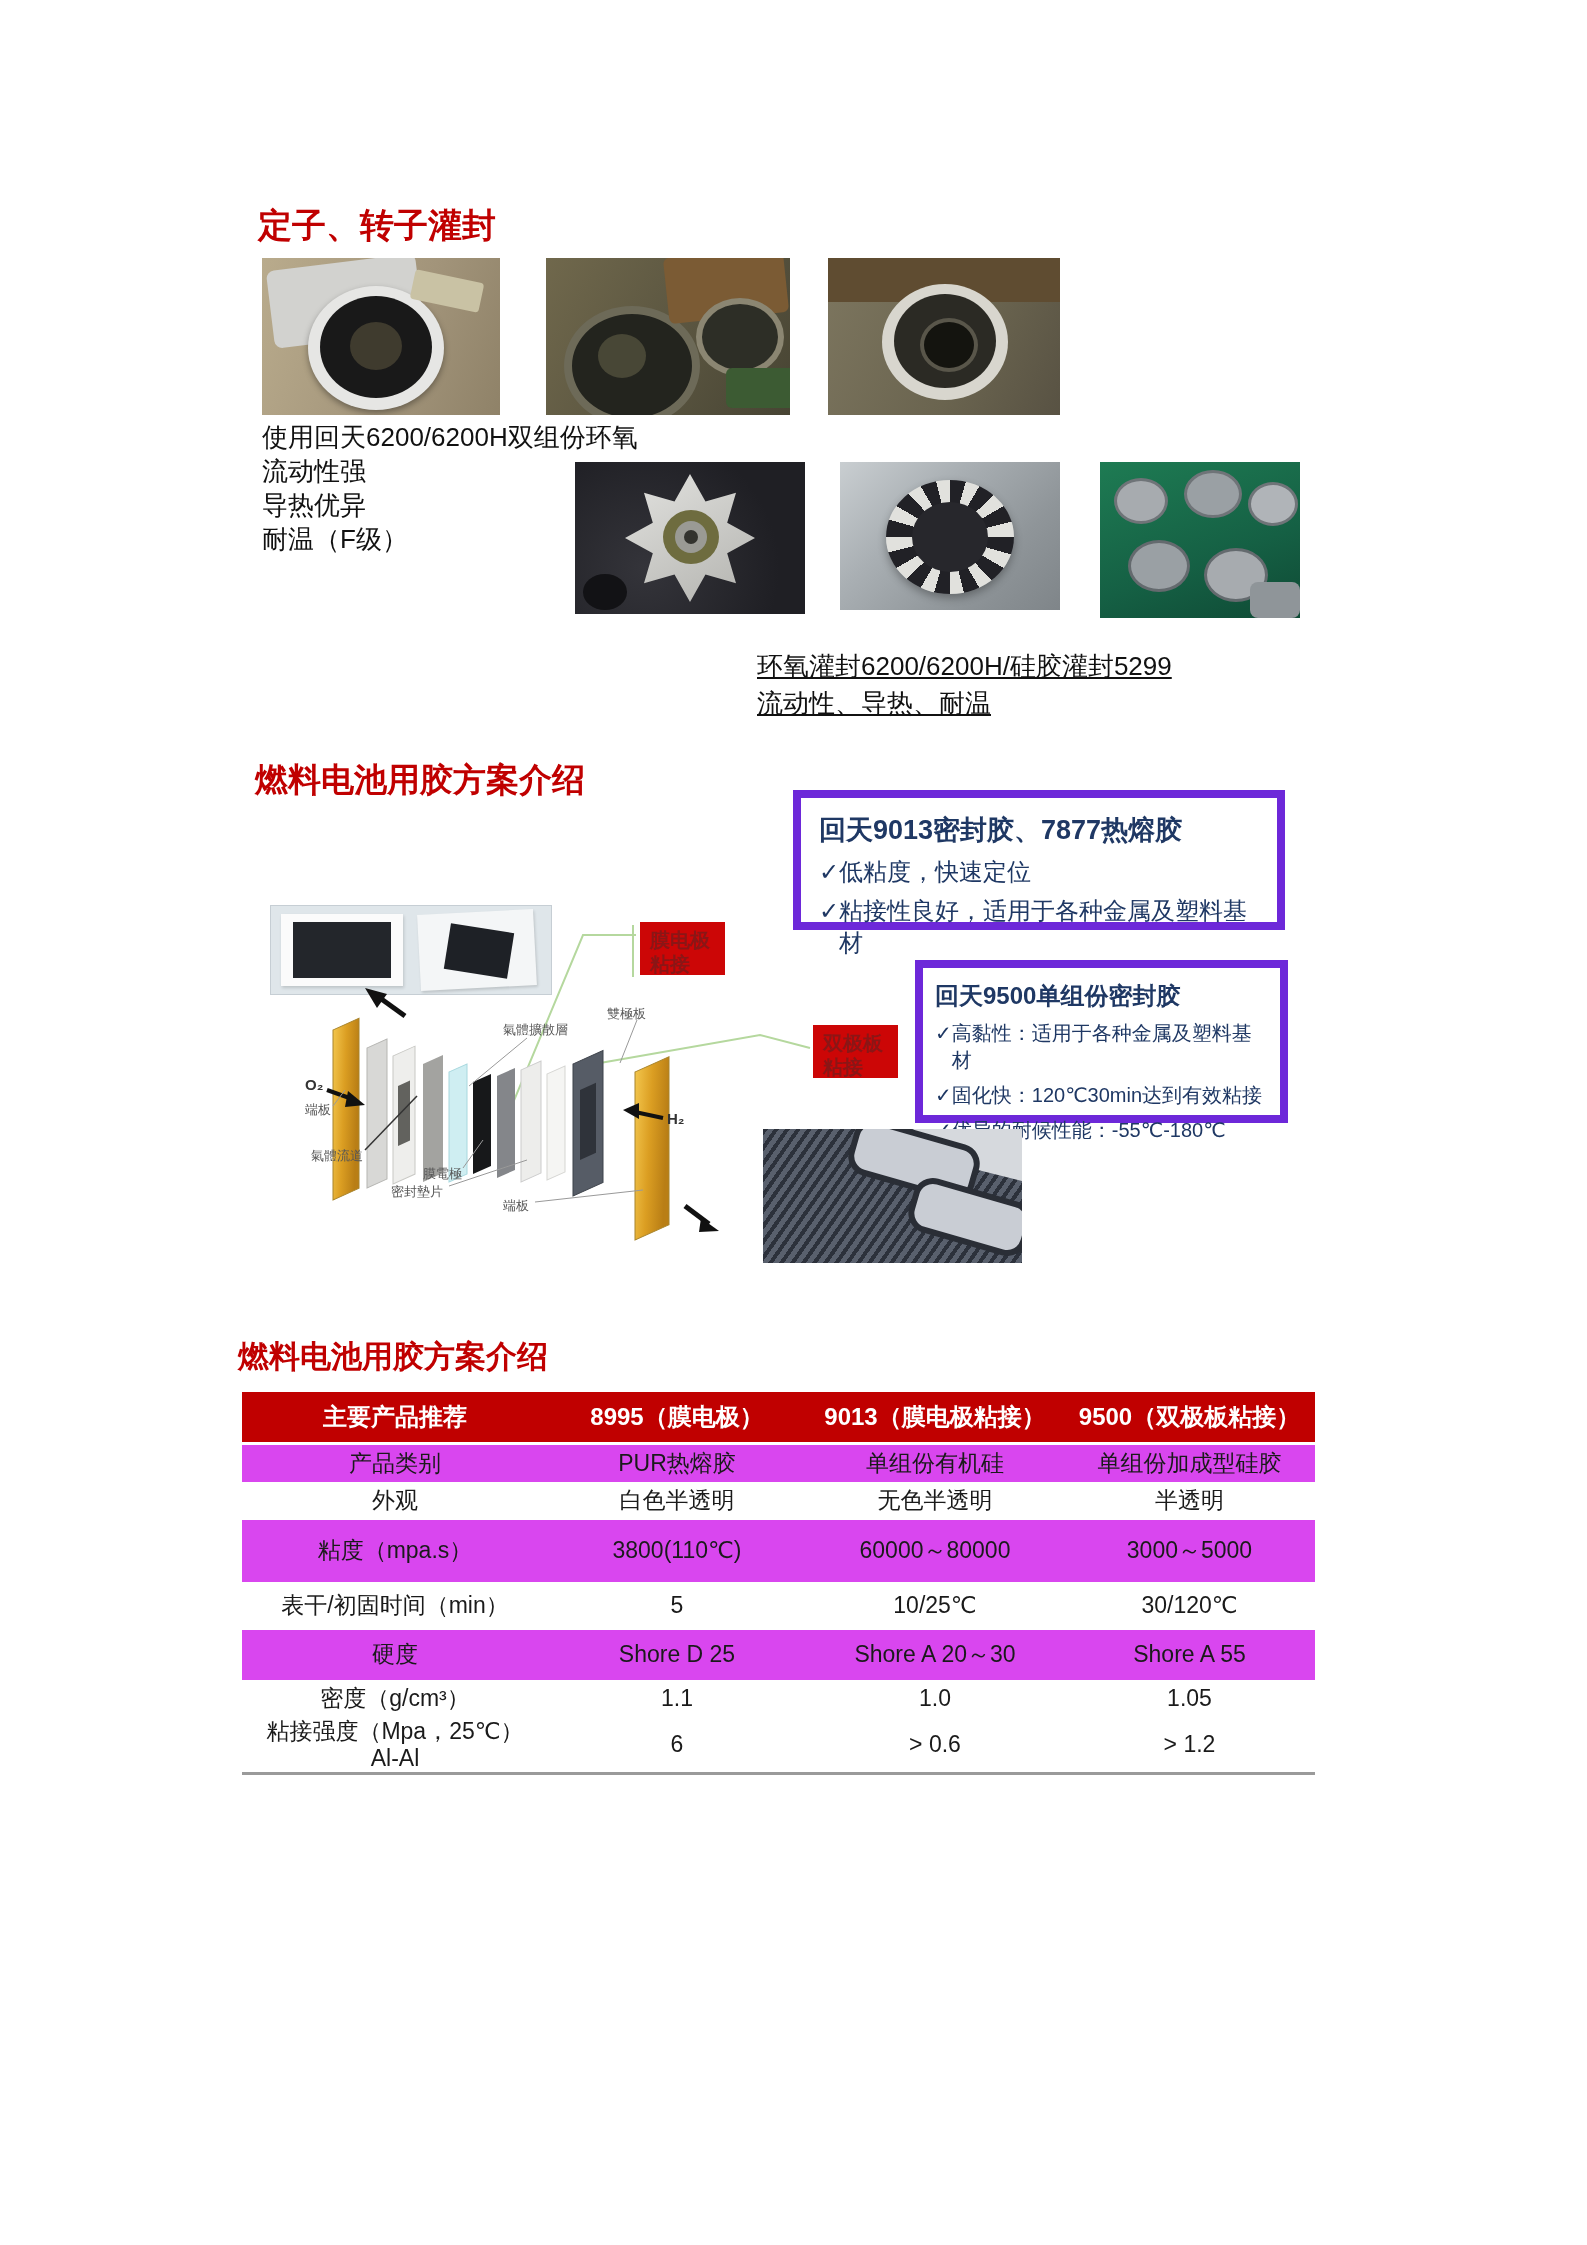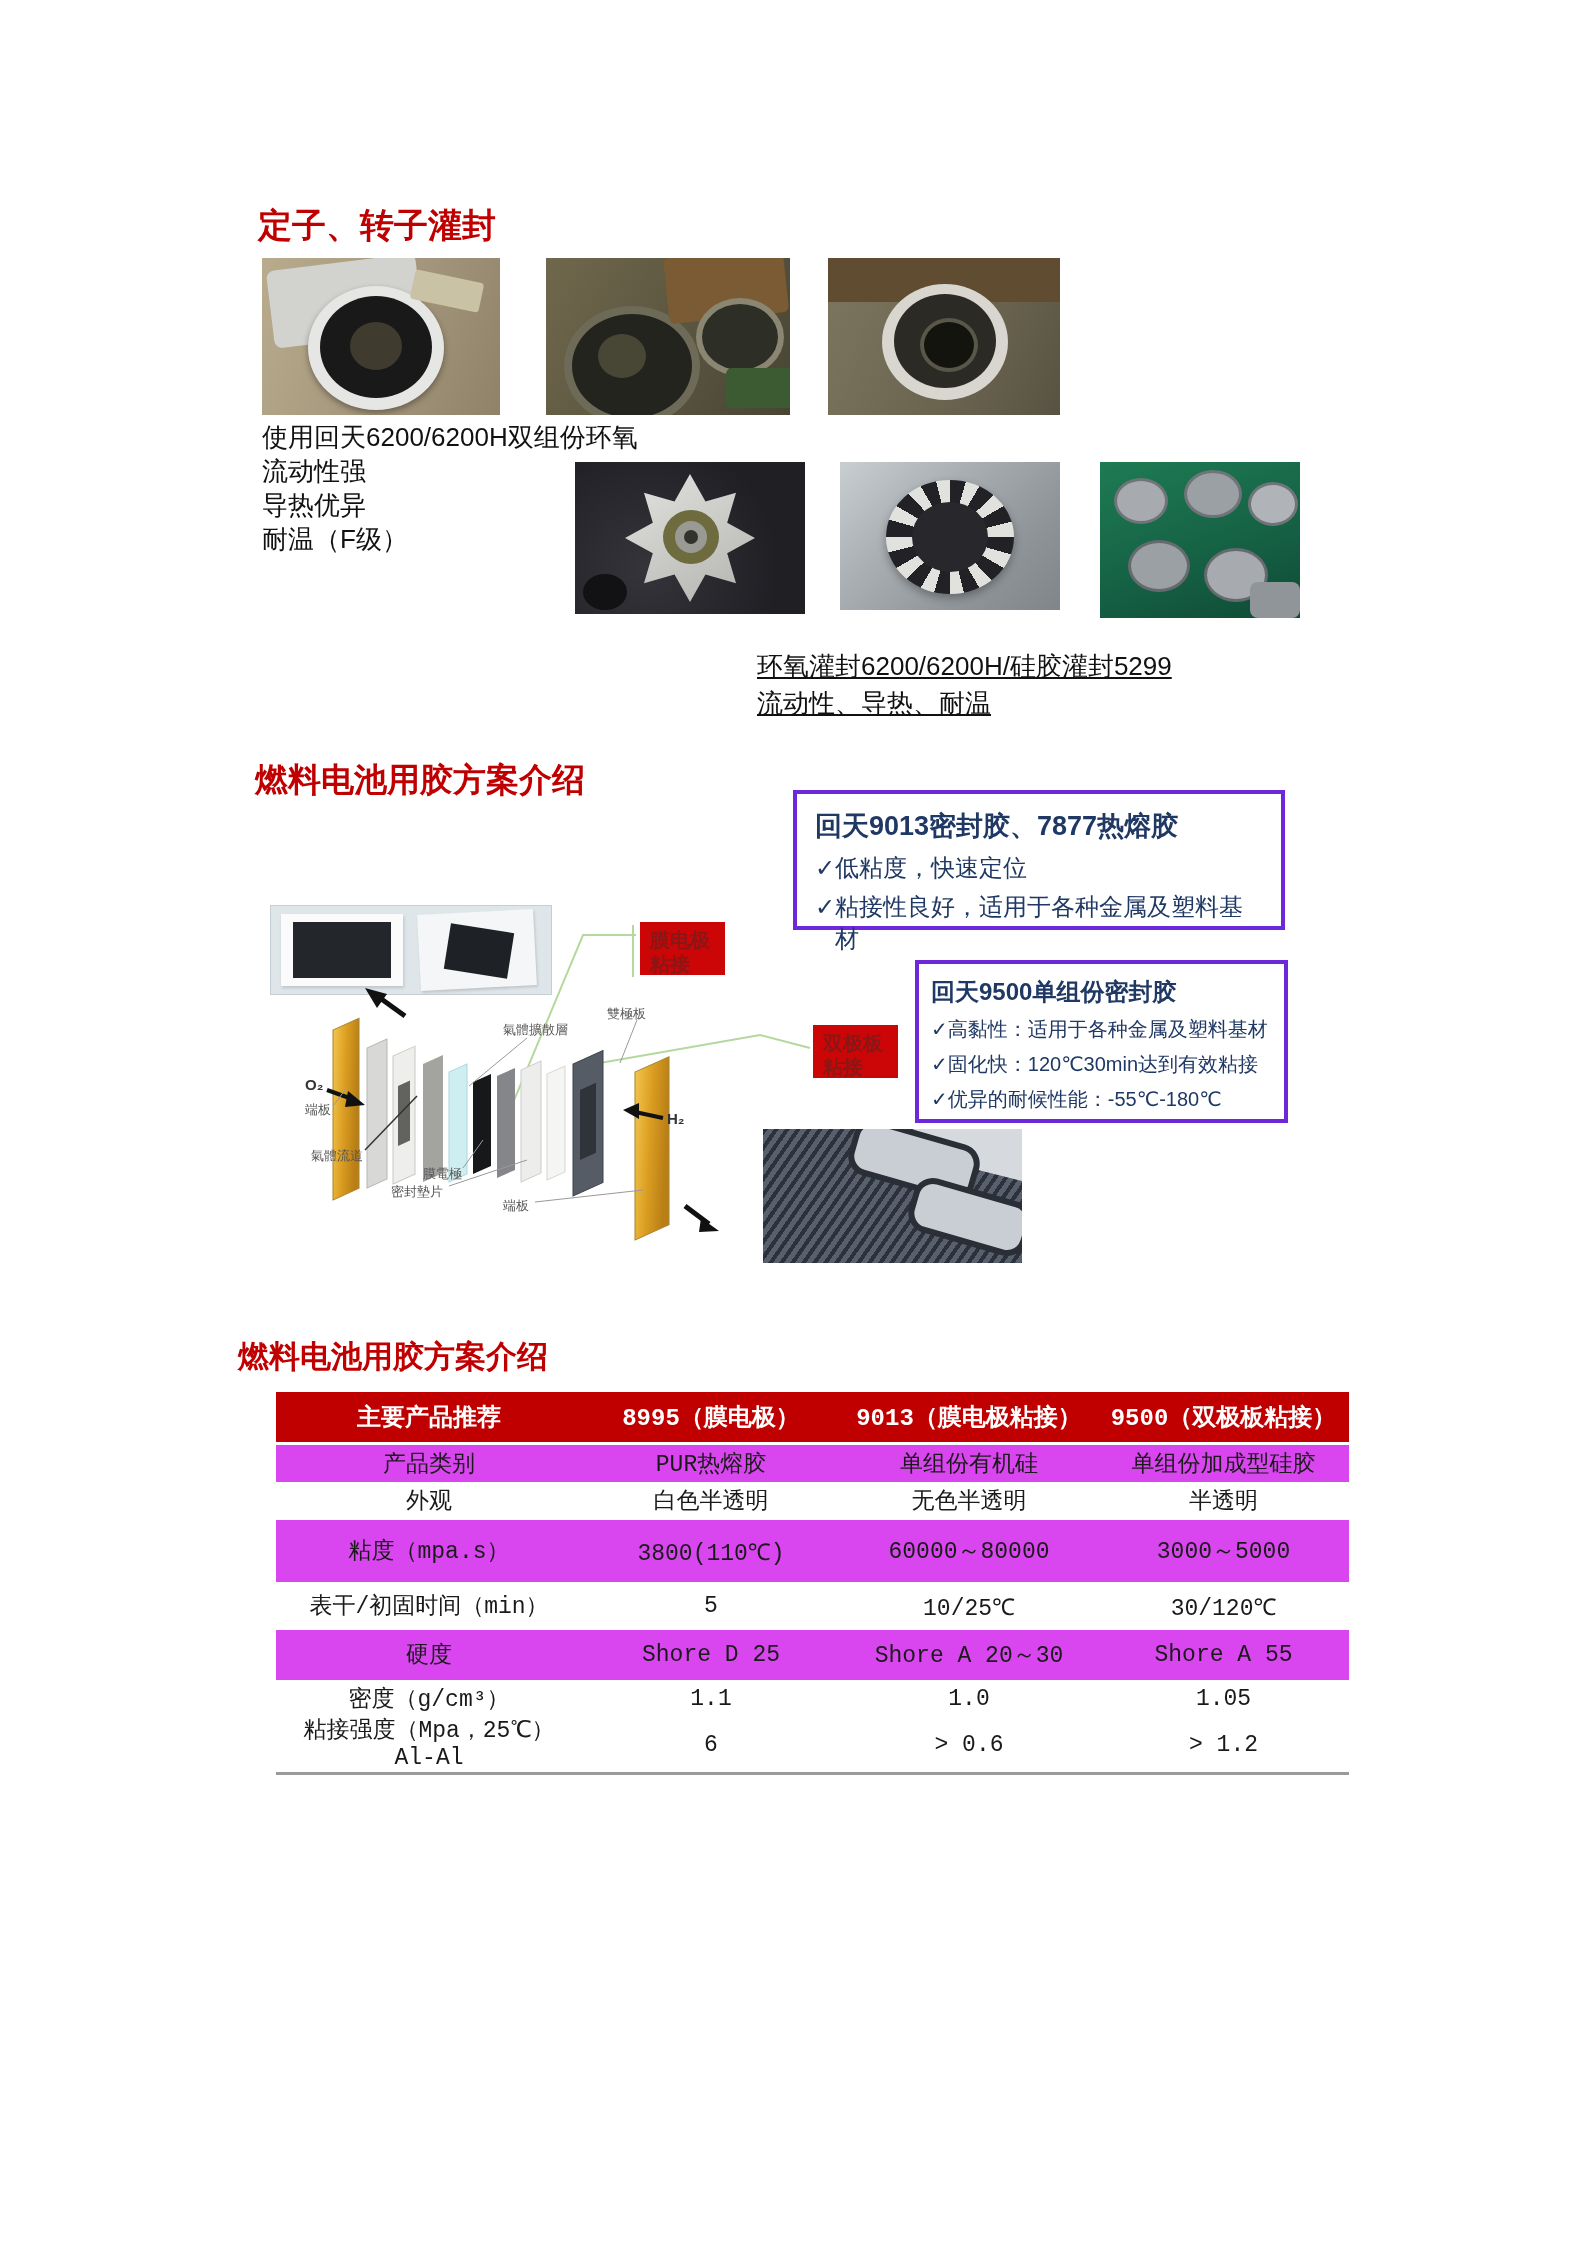--- a/index.html
+++ b/index.html
@@ -3,29 +3,29 @@
 <meta charset="utf-8">
 <style>
   html,body{margin:0;padding:0;background:#fff;}
   .page{position:relative;width:1452px;height:2245px;background:#ffffff;overflow:hidden;
         font-family:"Liberation Sans","DejaVu Sans",sans-serif;color:#1a1a1a;}
   .abs{position:absolute;}
   .sec-title{position:absolute;font-weight:bold;color:#C00000;white-space:nowrap;}
   .photo{position:absolute;overflow:hidden;}
   .desc{position:absolute;font-size:26px;line-height:34px;color:#111;}
   .caption{position:absolute;font-size:26px;line-height:37px;color:#111;}
-  .bluebox{position:absolute;border:4px solid #6d28d9;background:#fff;color:#1F3864;
+  .bluebox{position:absolute;border:8px solid #6d28d9;background:#fff;color:#1F3864;
            padding:12px 18px;box-sizing:border-box;}
   .bluebox .bt{font-weight:bold;}
   .bluebox .bl{display:flex;align-items:baseline;}
   .callout{position:absolute;background:#CC0606;color:#8a1616;font-weight:bold;
            padding:6px 10px;box-sizing:border-box;line-height:24px;font-size:20px;}
   .circle{position:absolute;border-radius:50%;}
-  table.spec{position:absolute;left:276px;top:1392px;width:1073px;border-collapse:collapse;
-             table-layout:fixed;border-bottom:3px solid #9a9a9a;font-family:Liberation Mono, monospace;}
+  table.spec{position:absolute;left:242px;top:1392px;width:1073px;border-collapse:collapse;
+             table-layout:fixed;border-bottom:3px solid #9a9a9a;}
   table.spec td,table.spec th{text-align:center;vertical-align:middle;font-size:23px;
              font-weight:normal;padding:0 4px;}
   table.spec thead th{background:#C00000;color:#ffffff;font-weight:bold;font-size:24px;
              height:50px;border-bottom:3px solid #ffffff;}
   tr.striped{background:#d946ef;}
   .lbl2{font-size:23px;line-height:27px;}
   .dgl{font-size:13px;fill:#555;}
   .star8{position:absolute;background:linear-gradient(150deg,#e2e2df,#b3b3af);
          clip-path:polygon(100% 50%,78.6% 61.9%,85.4% 85.4%,61.9% 78.6%,50% 100%,38.1% 78.6%,14.6% 85.4%,21.4% 61.9%,0% 50%,21.4% 38.1%,14.6% 14.6%,38.1% 21.4%,50% 0%,61.9% 21.4%,85.4% 14.6%,78.6% 38.1%);}
 </style>

